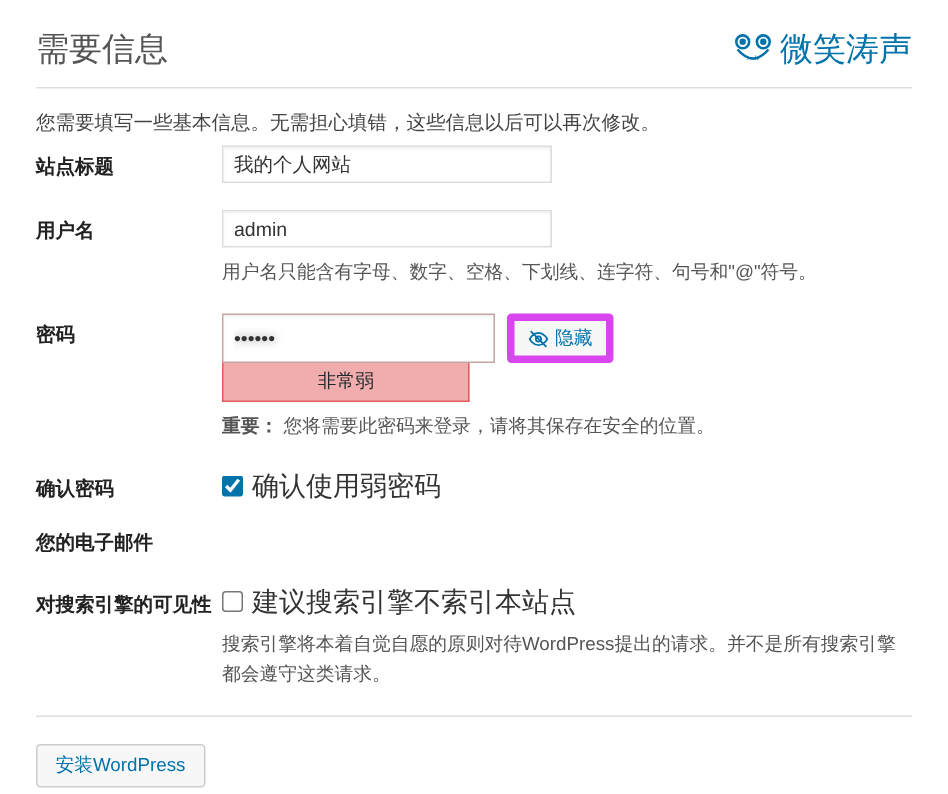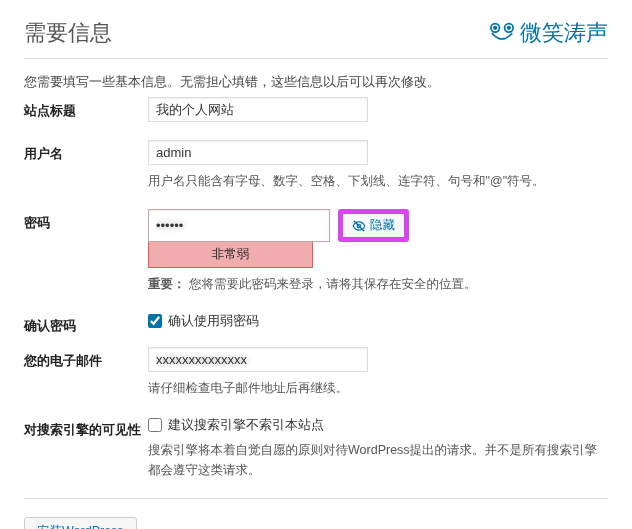--- a/index.html
+++ b/index.html
@@ -113,21 +113,21 @@
     .check-row {
       display: flex;
       align-items: center;
       gap: 6px;
     }
     .check-row input[type="checkbox"] {
       width: 14px; height: 14px;
       accent-color: #0073aa;
     }
     .check-label {
-      font-size: 13px;
+      font-size: 18px;
       color: #333;
     }
     .submit-area {
       border-top: 1px solid #ddd;
       padding-top: 18px;
       margin-top: 6px;
     }
     .submit-btn {
       display: inline-block;
       padding: 5px 12px;
@@ -200,24 +200,20 @@
   <div class="field-col">
     <label class="check-row">
       <input type="checkbox" checked="" style="">
       <span class="check-label">确认使用弱密码</span>
     </label>
   </div>
 </div>
 
 <div class="form-row">
   <div class="label-col">您的电子邮件</div>
-  <div class="field-col">
-    <input type="text" class="blurred" value="xxxxxxxxxxxxxx" style="">
-    <div class="hint">请仔细检查电子邮件地址后再继续。</div>
-  </div>
 </div>
 
 <div class="form-row">
   <div class="label-col">对搜索引擎的可见性</div>
   <div class="field-col">
     <label class="check-row">
       <input type="checkbox" style="">
       <span class="check-label">建议搜索引擎不索引本站点</span>
     </label>
     <div class="hint">搜索引擎将本着自觉自愿的原则对待WordPress提出的请求。并不是所有搜索引擎都会遵守这类请求。</div>

